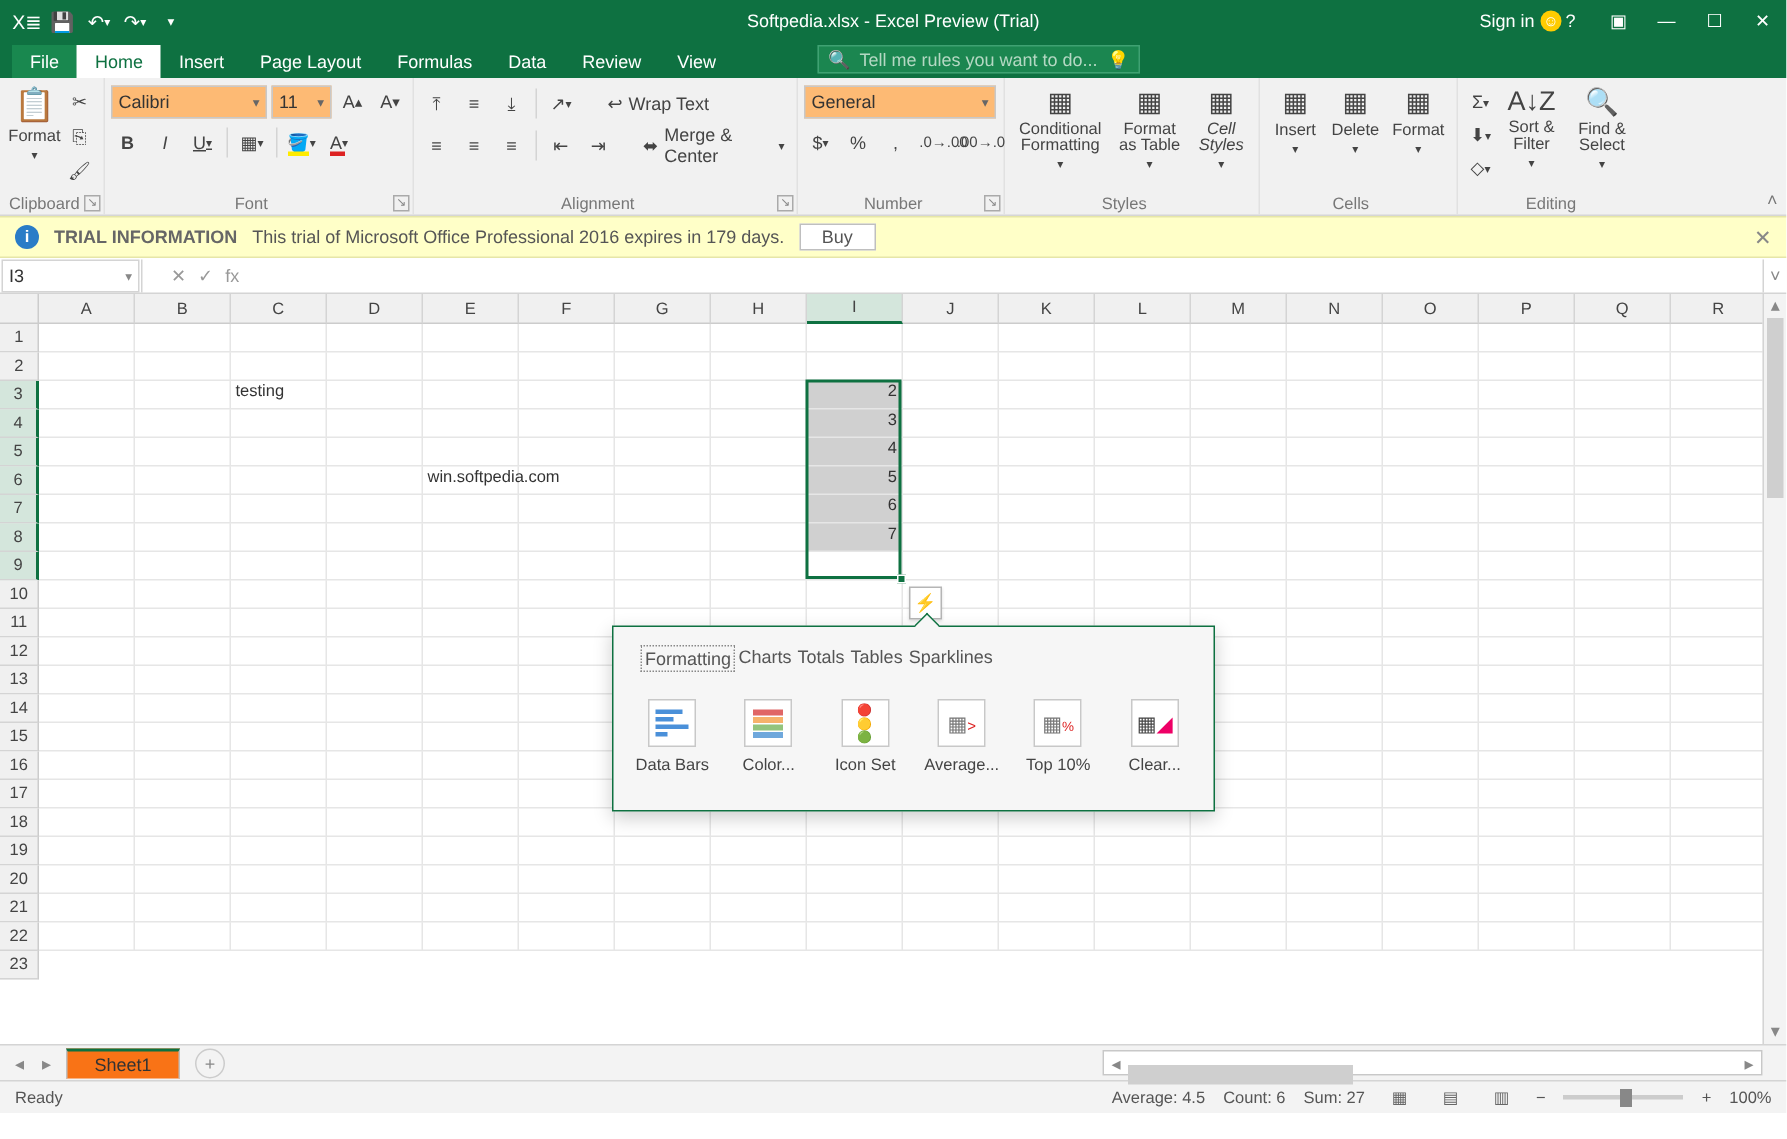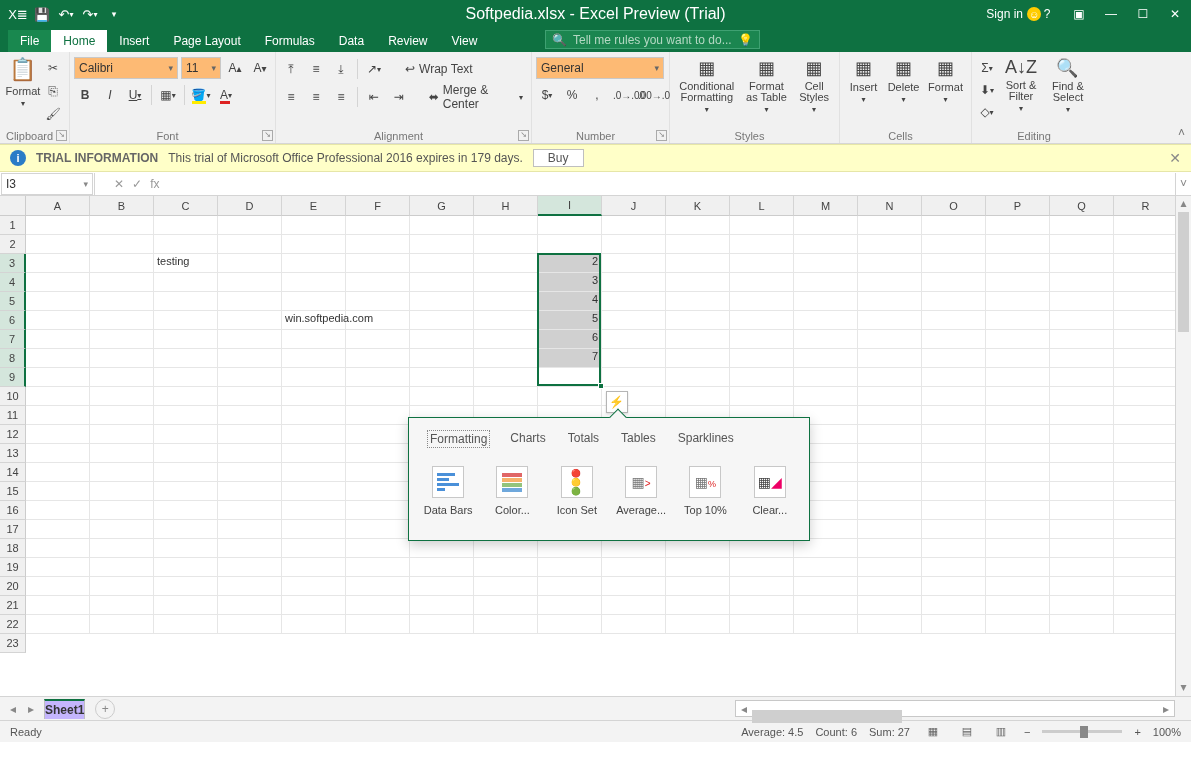--- a/index.html
+++ b/index.html
@@ -2,21 +2,21 @@
 <html><head>
 <meta charset="utf-8">
 <style>
 * { box-sizing: border-box; margin: 0; padding: 0; font-family: "Segoe UI", Tahoma, sans-serif; }
 body { background: #fff; font-size: 12px; color: #333; overflow: hidden; width: 1191px; height: 759px; position: relative; }
 
 
 .titlebar { background: #0e7141; height: 28px; display: flex; align-items: center; color: #fff; position: relative; }
 .qat { display: flex; align-items: center; gap: 4px; padding-left: 8px; }
 .qat-item { width: 20px; height: 20px; display:flex; align-items:center; justify-content:center; cursor:pointer; color:#fff; font-size:13px; }
-.title { position: absolute; left: 50%; transform: translateX(-50%); font-size: 16px; }
+.title { position: absolute; left: 50%; transform: translateX(-50%); font-size: 12px; }
 .winbtns { margin-left: auto; display: flex; gap: 0; }
 .winbtn { width: 32px; height: 28px; display:flex; align-items:center; justify-content:center; cursor:pointer; }
 .signin { position:absolute; right: 150px; color:#fff; font-size:12px; display:flex; align-items:center; gap:4px; }
 .smiley { width:14px; height:14px; border-radius:50%; background:#ffcc00; display:inline-flex; align-items:center; justify-content:center; font-size:10px; }
 
 
 .menubar { background: #0e7141; height: 24px; display:flex; align-items:flex-end; padding-left:8px; position:relative;}
 .menutab { color: #fff; padding: 4px 12px 4px 12px; font-size: 12px; cursor:pointer; height:22px; display:flex; align-items:center;}
 .menutab.active { background: #fff; color: #0e7141; }
 .filetab { background: #19884f; }
@@ -62,32 +62,32 @@
 .cell { width:64px; height:19px; border-right:1px solid #e6e6e6; border-bottom:1px solid #e6e6e6; font-size:11px; padding:1px 3px 0 3px; overflow:visible; white-space:nowrap;}
 .cell.num { text-align:right; }
 .cell.selrange { background:#d0d0d0; }
 .selborder { position:absolute; border:2px solid #0e7141; pointer-events:none;}
 .selhandle { position:absolute; width:6px; height:6px; background:#0e7141; border:1px solid #fff;}
 
 
 .qa-btn { position:absolute; width:22px; height:22px; border:1px solid #b5b5b5; background:#fff; display:flex; align-items:center; justify-content:center; cursor:pointer; box-shadow:0 1px 2px rgba(0,0,0,0.15);}
 .qa-pop { position:absolute; border:1px solid #0e7141; background:#f6f6f6; box-shadow:0 4px 12px rgba(0,0,0,0.2); padding:10px 14px 12px 14px; }
 .qa-pointer { position:absolute; width:12px; height:12px; background:#f6f6f6; border-left:1px solid #0e7141; border-top:1px solid #0e7141; transform:rotate(45deg);}
-.qa-tabs { display:flex; gap:18px; color:#555; font-size:12px; padding:2px 4px 12px 4px;}
+.qa-tabs { display:flex; color:#555; font-size:12px; padding:2px 4px 12px 4px;}
 .qa-tab { cursor:pointer; padding:1px 2px;}
 .qa-tab.active { border:1px dotted #888; }
 .qa-items { display:flex; gap:14px; padding:6px 0 12px 0;}
 .qa-item { display:flex; flex-direction:column; align-items:center; gap:6px; width:56px; cursor:pointer; font-size:11px; color:#444;}
 .qa-icon { width:32px; height:32px; border:1px solid #c8c8c8; background:#fff; display:flex; align-items:center; justify-content:center; position:relative;}
 .qa-hint { color:#777; font-size:11px; padding-top:6px;}
 
 
 .sheettabs { height:24px; border-top:1px solid #d4d4d4; background:#f3f3f3; display:flex; align-items:center; padding-left:4px; position:relative;}
 .navarr { width:18px; display:flex; align-items:center; justify-content:center; color:#888; cursor:pointer;}
-.sheettab { border:1px solid #bfbfbf; border-bottom:none; background:#c4b5fd; padding:2px 0; border-top:2px solid #0e7141; font-size:12px; cursor:pointer; margin-left:4px;font-weight:bold;}
+.sheettab { border:1px solid #bfbfbf; border-bottom:none; background:#f97316; padding:2px 18px; border-top:2px solid #0e7141; font-size:12px; cursor:pointer; margin-left:4px;}
 .addsheet { width:20px; height:20px; border:1px solid #ccc; border-radius:50%; display:flex; align-items:center; justify-content:center; margin-left:10px; cursor:pointer; color:#888;}
 .hscroll { position:absolute; right:16px; top:3px; width:440px; height:17px; border:1px solid #c8c8c8; background:#fff; display:flex; align-items:center;}
 .hscroll .arrow { width:16px; text-align:center; color:#888; cursor:pointer;}
 .hscroll .track { flex:1; position:relative; }
 .hscroll .thumb { position:absolute; left:0; width:150px; height:13px; top:1px; background:#cfcfcf;}
 
 
 .statusbar { height:22px; background:#f3f3f3; border-top:1px solid #d4d4d4; display:flex; align-items:center; padding:0 10px; color:#555; font-size:11px;}
 .statusbar .right { margin-left:auto; display:flex; align-items:center; gap:12px;}
 .viewbtn { width:22px; height:18px; display:flex; align-items:center; justify-content:center; cursor:pointer; color:#666;}
@@ -248,21 +248,21 @@
         <span style="line-height:11px;">Conditional Formatting</span>
           <span style="font-size:8px;">▾</span>
       </div>
       <div class="bigbtn" style="width:54px;">
         <span style="font-size:18px;">▦</span>
         <span style="line-height:11px;">Format as Table</span>
           <span style="font-size:8px;">▾</span>
       </div>
       <div class="bigbtn" style="width:42px;">
         <span style="font-size:18px;">▦</span>
-        <span style="line-height:11px;">Cell Styles</span>
+        <span style="line-height:11px;font-style:italic;">Cell Styles</span>
           <span style="font-size:8px;">▾</span>
       </div>
     </div>
     <div class="rgroup-label">Styles</div>
   </div>
 
   <div class="rgroup" style="width:132px;">
     <div style="display:flex;">
       <div class="bigbtn" style="width:40px;">
         <span style="font-size:18px;">▦</span>

